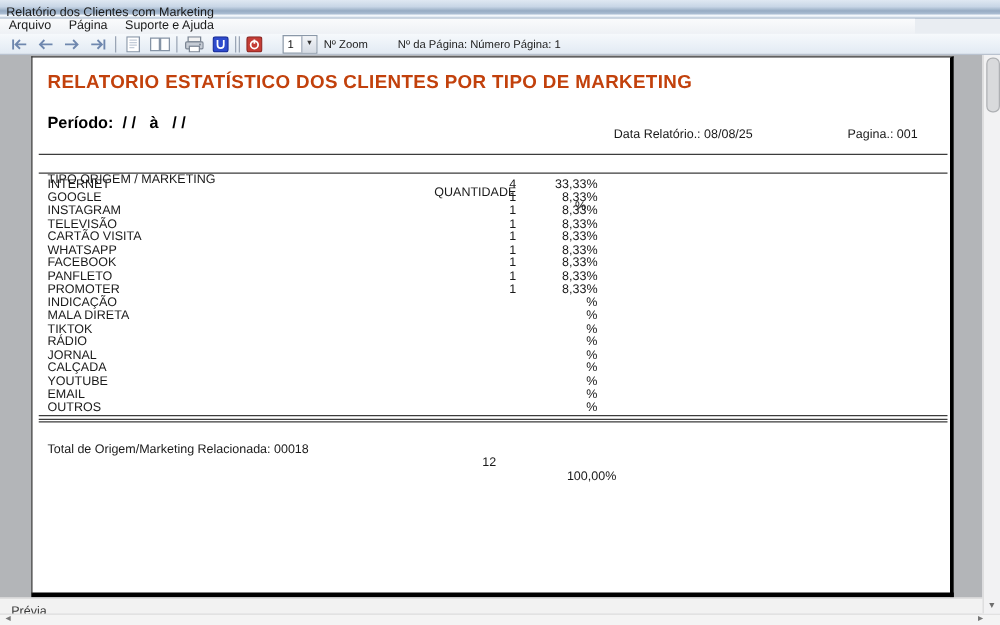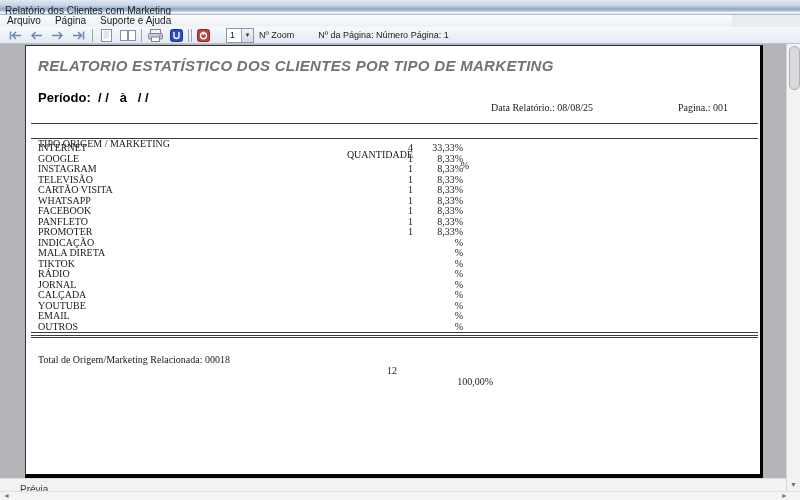--- a/index.html
+++ b/index.html
@@ -32,54 +32,54 @@
     font-size:6px;color:#333;display:flex;align-items:center;justify-content:center;}
   .tb-label{font-size:9px;color:#222;margin-left:5px;white-space:pre;}
   .tb-label.page-info{margin-left:24px;}
 
   
   .preview{position:absolute;left:0;top:44px;width:786px;height:447px;background:#b3b5b8;overflow:hidden;}
   .page{position:absolute;left:25px;top:1px;width:734px;height:428px;background:#fff;
     border:1px solid #333;border-right:3px solid #000;border-bottom:4px solid #000;}
 
   
-  .r-title{position:absolute;left:12px;top:11px;font-weight:bold;font-size:15px;letter-spacing:.3px;color:#737373;white-space:pre;font-style:italic;}
+  .r-title{position:absolute;left:12px;top:11px;font-weight:bold;font-size:15px;letter-spacing:.3px;color:#c2410c;white-space:pre;}
   .r-period{position:absolute;left:12px;top:32px;font-weight:bold;font-size:13px;color:#000;white-space:pre;margin-top:12px;}
   .r-company{position:absolute;left:12px;top:53px;font-size:12px;color:#000;white-space:pre;}
-  .mono{font-family:Liberation Serif, serif;font-size:10px;color:#1a1a1a;white-space:pre;}
+  .mono{font-family:Liberation Sans, sans-serif;font-size:10px;color:#1a1a1a;white-space:pre;}
   .r-date{position:absolute;left:465px;top:56px;}
   .r-page{position:absolute;left:652px;top:56px;}
   .hline{position:absolute;left:5px;width:727px;height:1px;background:#3c3c3c;}
   .l1{top:77px}.l2{top:92px}.l3{top:286px}
   .dline{position:absolute;left:5px;width:727px;top:289px;height:3px;
     border-top:1px solid #3c3c3c;border-bottom:1px solid #3c3c3c;box-sizing:border-box;}
   .thead{position:absolute;left:0;top:81px;width:100%;height:11px;}
   .thead .c-name{position:absolute;left:12px;}
   .thead .h-qty{position:absolute;right:347px;}
   .thead .h-pct{position:absolute;right:291px;}
   .tbody{position:absolute;left:0;top:96px;width:100%;}
   .trow{position:relative;height:10.5px;}
   .trow .c-name{position:absolute;left:12px;}
   .trow .c-qty{position:absolute;right:347px;}
-  .trow .c-pct{position:absolute;right:297px;}
+  .trow .c-pct{position:absolute;right:282px;}
   .total-row{position:absolute;left:0;top:297px;width:100%;height:11px;}
   .total-row .c-name{position:absolute;left:12px;}
   .total-row .t-qty{position:absolute;right:363px;}
   .total-row .t-pct{position:absolute;right:267px;}
 
   
   .vscroll{position:absolute;left:786px;top:44px;width:14px;height:447px;background:#f2f2f3;
     border-left:1px solid #d8d8d8;box-sizing:border-box;}
   .vthumb{position:absolute;left:2px;top:2px;width:9px;height:42px;background:#d9dadc;
     border:1px solid #aeb0b3;border-radius:5px;}
   .vdown{position:absolute;left:0;bottom:1px;width:13px;height:12px;display:flex;align-items:center;
     justify-content:center;font-size:7px;color:#6e6e6e;}
   .statusbar{position:absolute;left:0;top:478px;width:786px;height:13px;background:#f2f2f2;
     border-top:1px solid #d9d9d9;box-sizing:border-box;}
-  .statusbar span{font-size:10px;color:#3a3a3a;line-height:12px;padding-left:20px;display:inline-block;}
+  .statusbar span{font-size:10px;color:#3a3a3a;line-height:12px;padding-left:9px;display:inline-block;}
   .hscroll{position:absolute;left:0;top:491px;width:800px;height:9px;background:#f4f4f4;
     border-top:1px solid #e2e2e2;box-sizing:border-box;}
   .hscroll .arr{position:absolute;top:0;font-size:7px;line-height:8px;color:#777;}
   .hscroll .left{left:3px;} .hscroll .right{right:12px;}
 </style>
 </head>
 <body>
 
 <div class="window">
 

